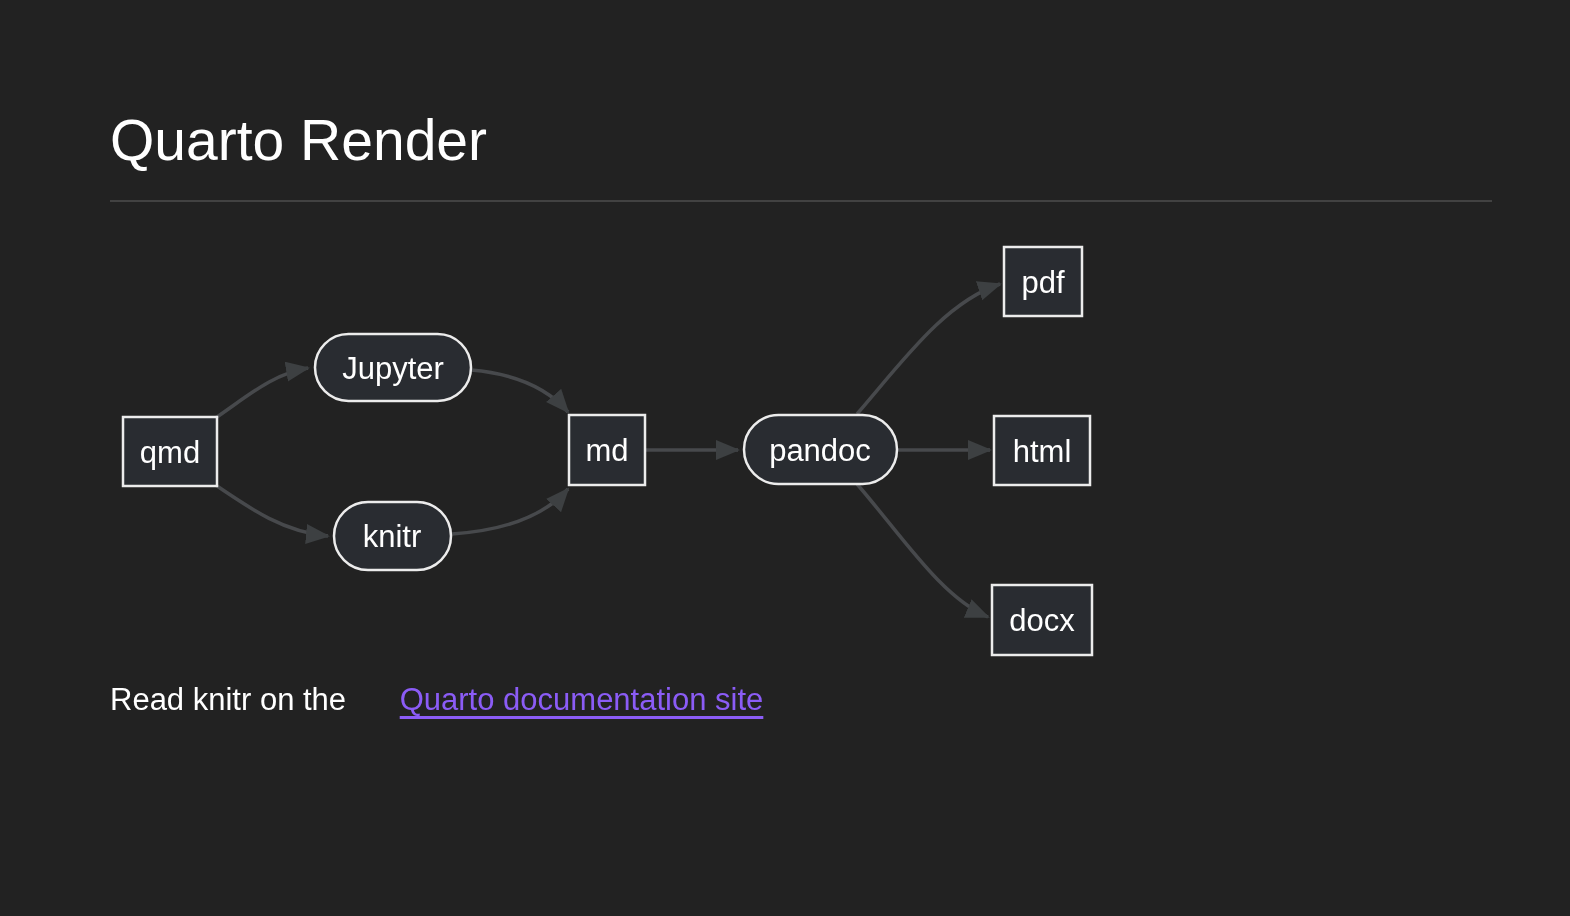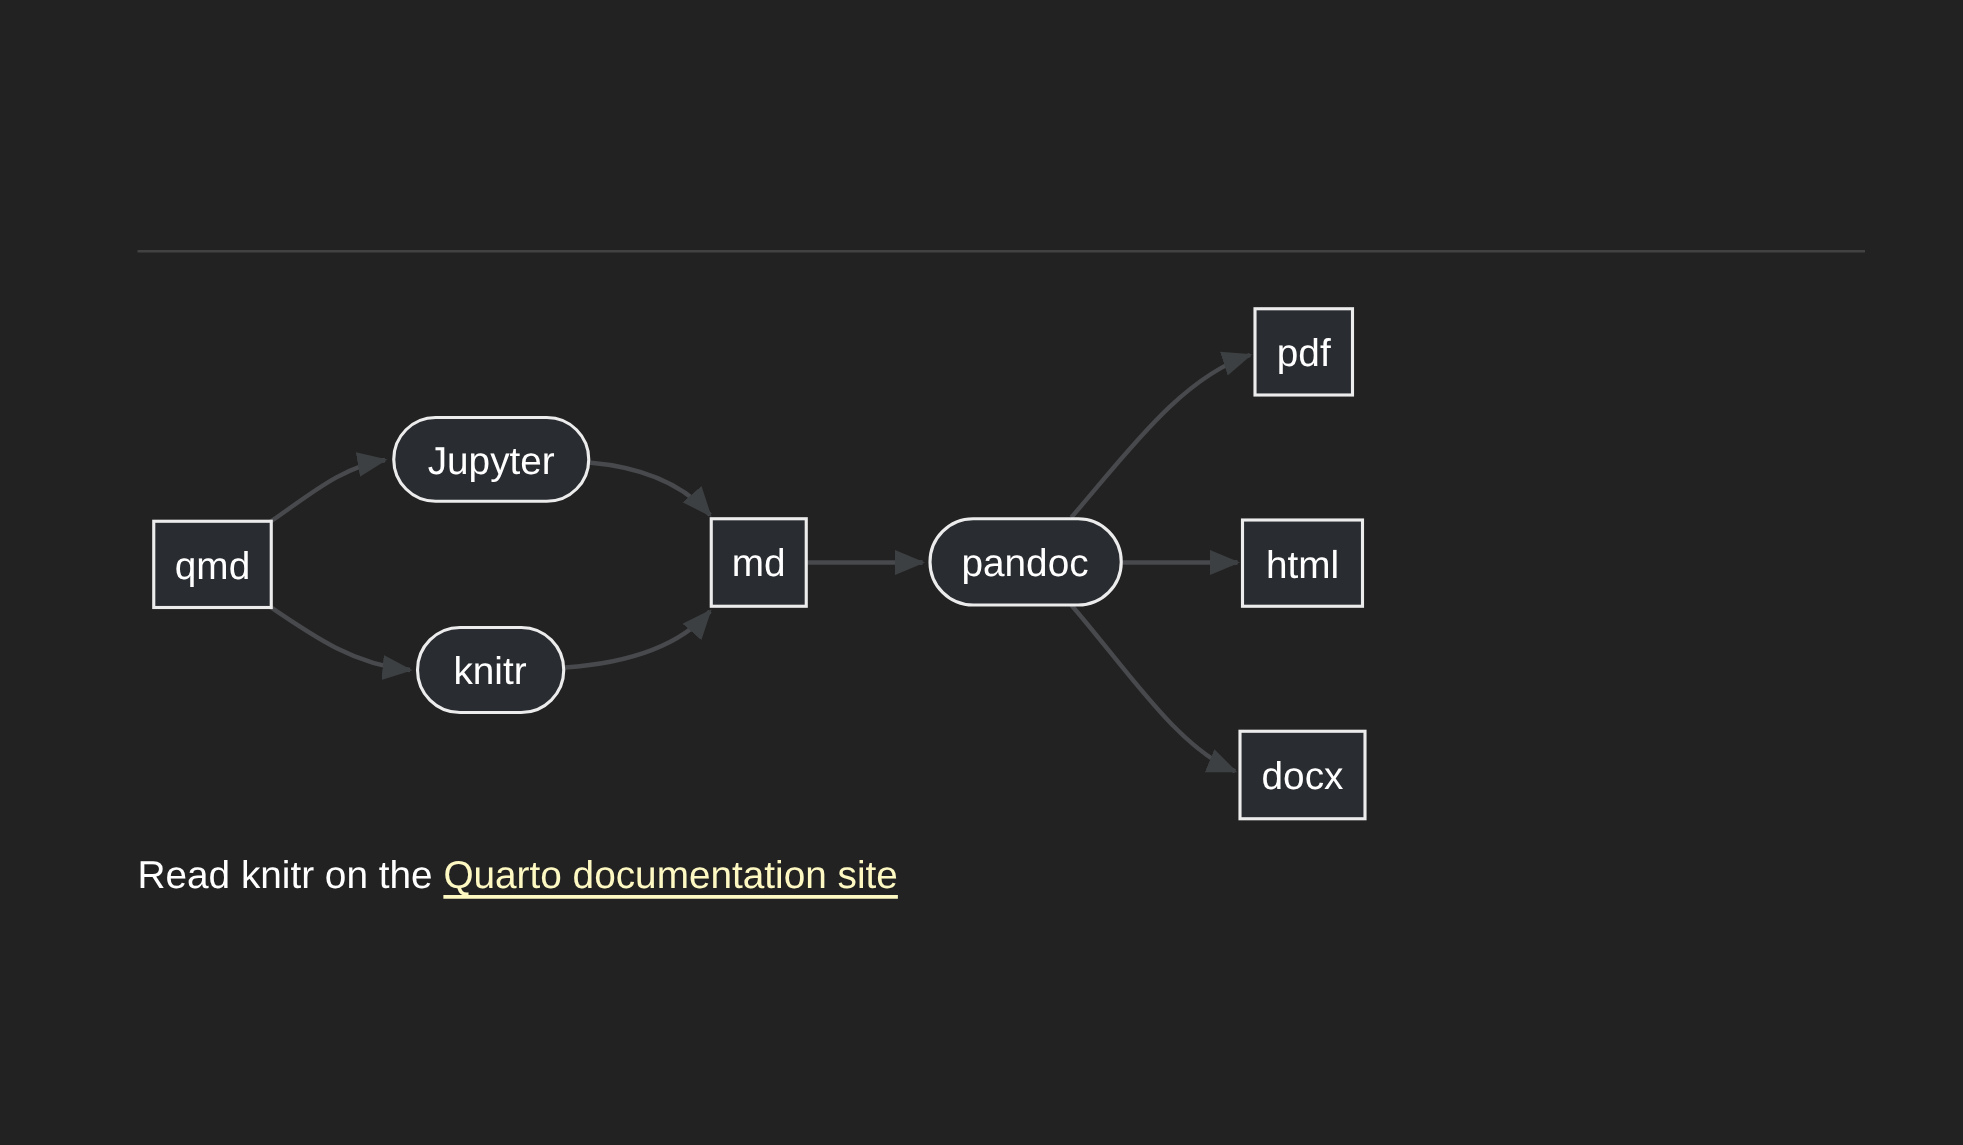--- a/index.html
+++ b/index.html
@@ -64,32 +64,34 @@
     position: absolute;
     left: 110px;
     top: 681px;
     margin: 0;
     font-size: 31px;
     line-height: 1.25;
     color: #ffffff;
     font-weight: 500;
   }
   .footer-text a {
-    color: #fef9c3;
+    color: #8b5cf6;
     text-decoration: underline;
     text-decoration-thickness: 2.5px;
     text-underline-offset: 6px;
     cursor: pointer;
+    margin-left: 45px;
   }
 </style>
 </head>
 <body>
 
 <div class="page">
 
+  <h1 class="page-title">Quarto Render</h1>
 
   <hr class="divider">
 
   <svg class="diagram-svg" viewBox="0 0 1570 916">
     <defs>
       <marker id="arrow" markerUnits="userSpaceOnUse" markerWidth="26" markerHeight="22" refX="22" refY="10" orient="auto">
         <path d="M0,0 L24,10 L0,20 Z" fill="#3d4042"></path>
       </marker>
     </defs>
 

